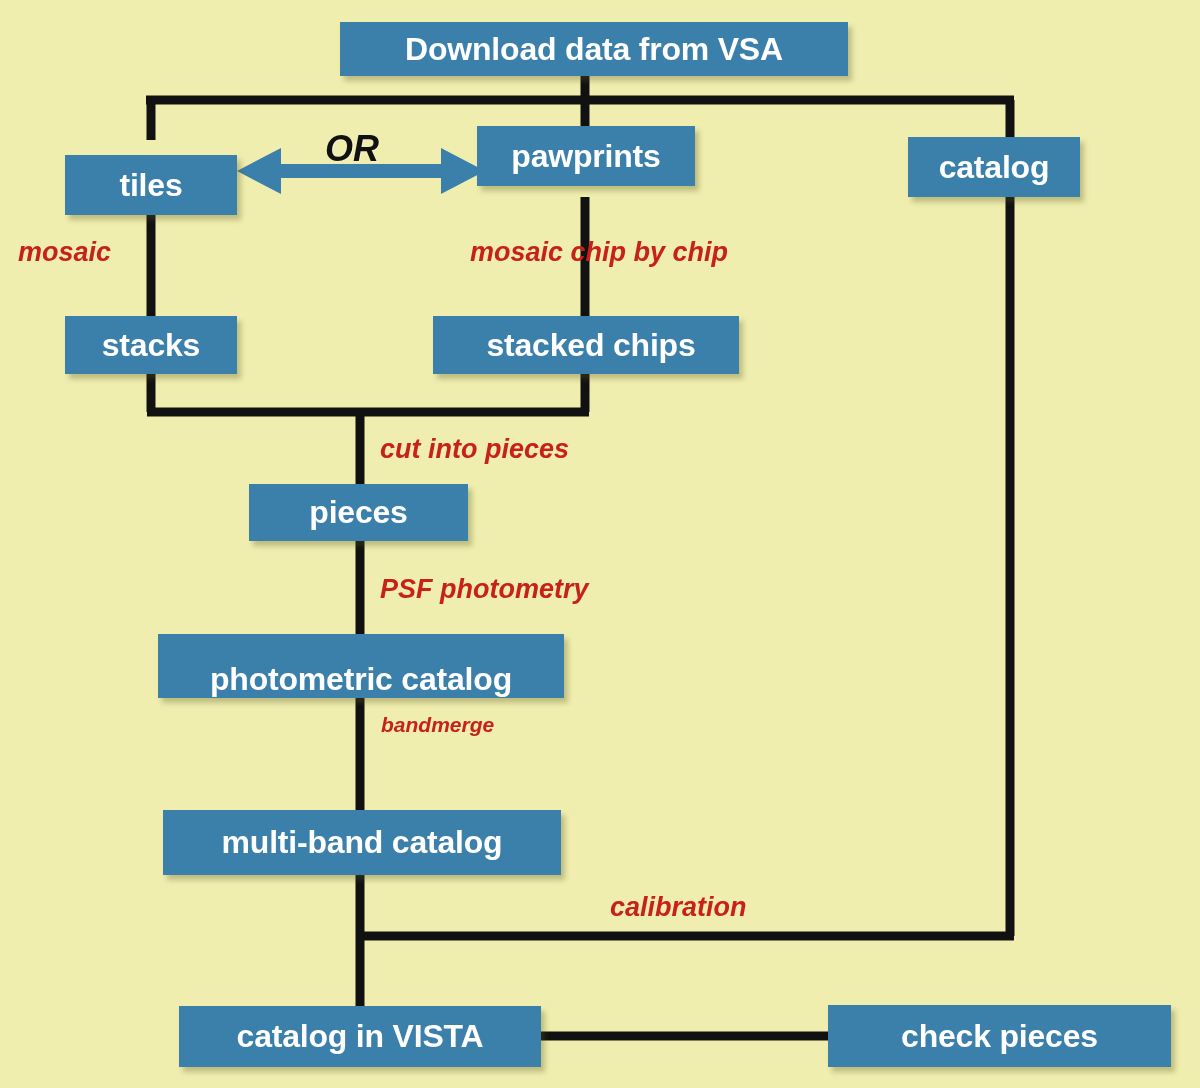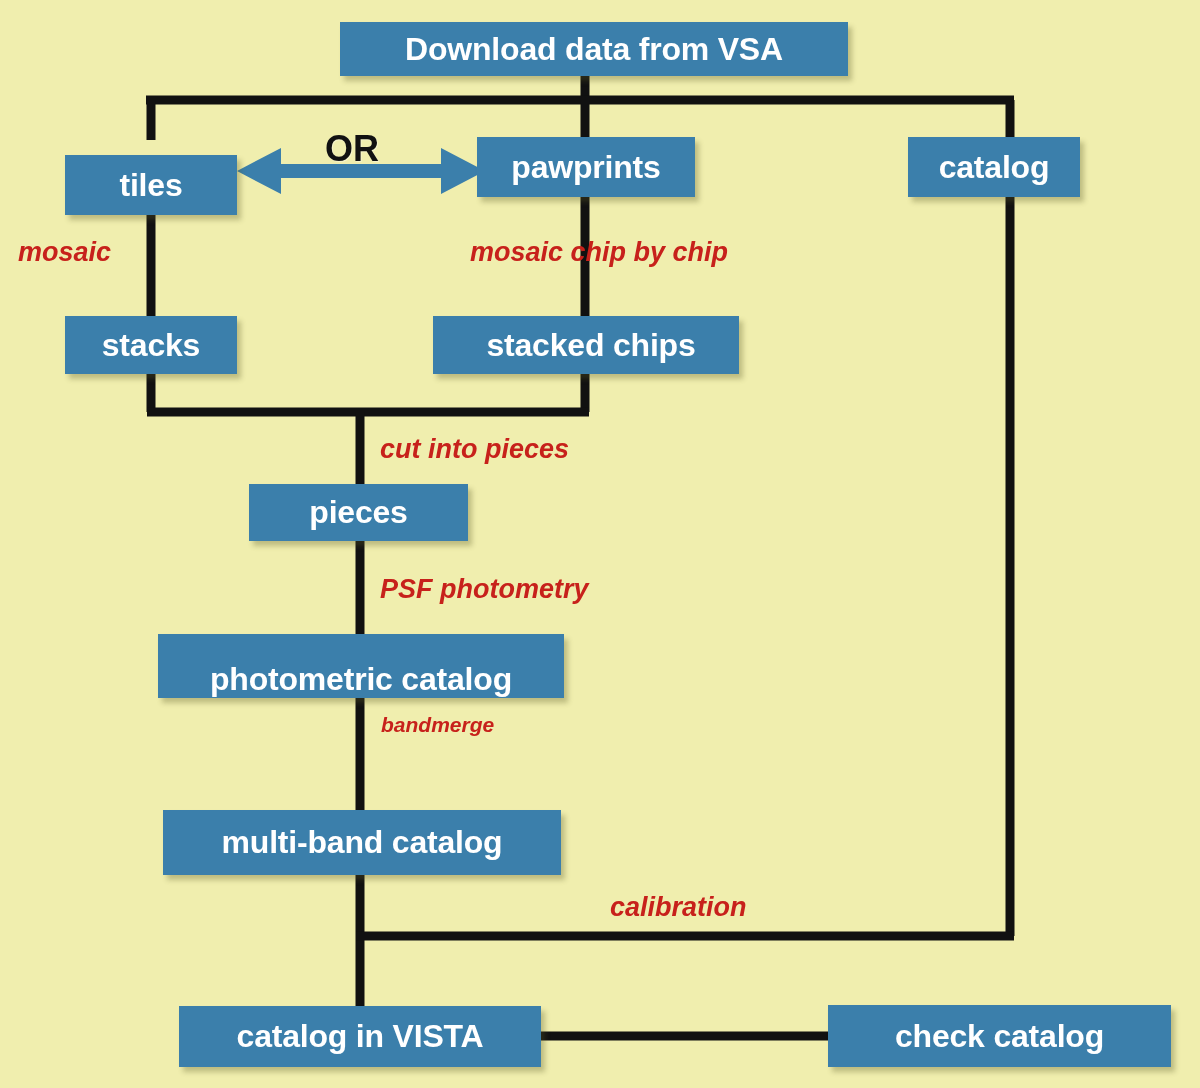--- a/index.html
+++ b/index.html
@@ -45,20 +45,21 @@
     position: absolute;
     color: #c7211b;
     font-style: italic;
     font-weight: bold;
     white-space: nowrap;
     z-index: 4;
   }
   .or-label {
     position: absolute;
     color: #111111;
+    font-style: italic;
     font-weight: bold;
     white-space: nowrap;
     z-index: 5;
     text-shadow: 1px 1px 0 rgba(255,255,255,0.35);
   }
 </style>
 </head>
 <body>
 
 <div id="canvas">
@@ -106,21 +107,21 @@
   </svg>
 
   <div class="node" style="left:340px; top:22px; width:508px; height:54px; font-size:32px;">
     <span>Download data from VSA</span>
   </div>
 
   <div class="node" style="left:65px; top:137px; width:172px; height:60px; font-size:32px;margin-top:18px;">
     <span>tiles</span>
   </div>
 
-  <div class="node" style="left:477px; top:137px; width:218px; height:60px; font-size:32px;">
+  <div class="node" style="left:477px; top:126px; width:218px; height:60px; font-size:32px;">
     <span>pawprints</span>
   </div>
 
   <div class="node" style="left:65px; top:316px; width:172px; height:58px; font-size:32px;">
     <span>stacks</span>
   </div>
 
   <div class="node" style="left:908px; top:137px; width:172px; height:60px; font-size:32px;">
     <span>catalog</span>
   </div>
@@ -139,21 +140,21 @@
 
   <div class="node" style="left:163px; top:810px; width:398px; height:65px; font-size:32px;text-align:center;">
     <span>multi-band catalog</span>
   </div>
 
   <div class="node" style="left:179px; top:1006px; width:362px; height:61px; font-size:32px;">
     <span>catalog in VISTA</span>
   </div>
 
   <div class="node" style="left:828px; top:1005px; width:343px; height:62px; font-size:32px;">
-    <span>check catalog</span>
+    <span>check pieces</span>
   </div>
 
   <div class="or-label" style="left:325px; top:128px; font-size:36px;">
     <span>OR</span>
   </div>
 
   <div class="edge-label" style="left:18px; top:237px; font-size:27px;">
     <span>mosaic</span>
   </div>
 

